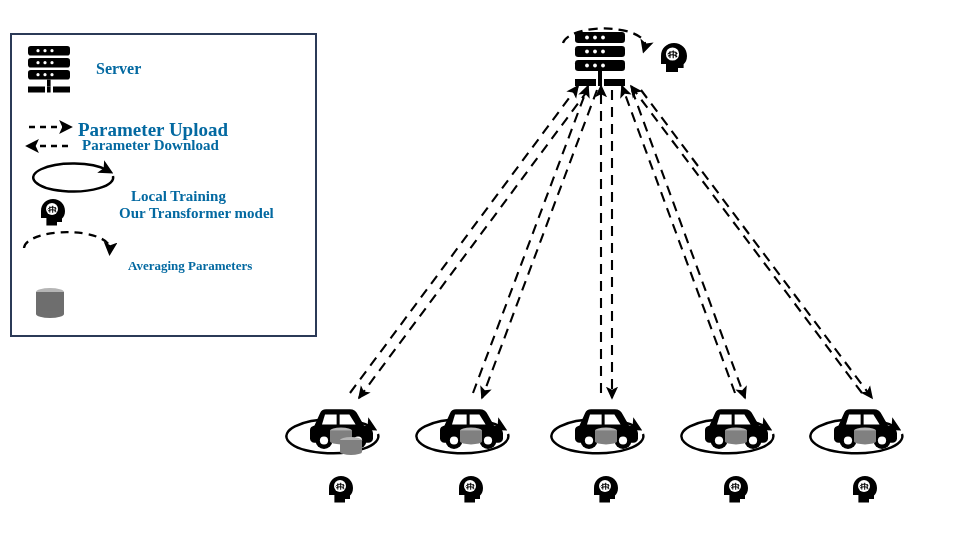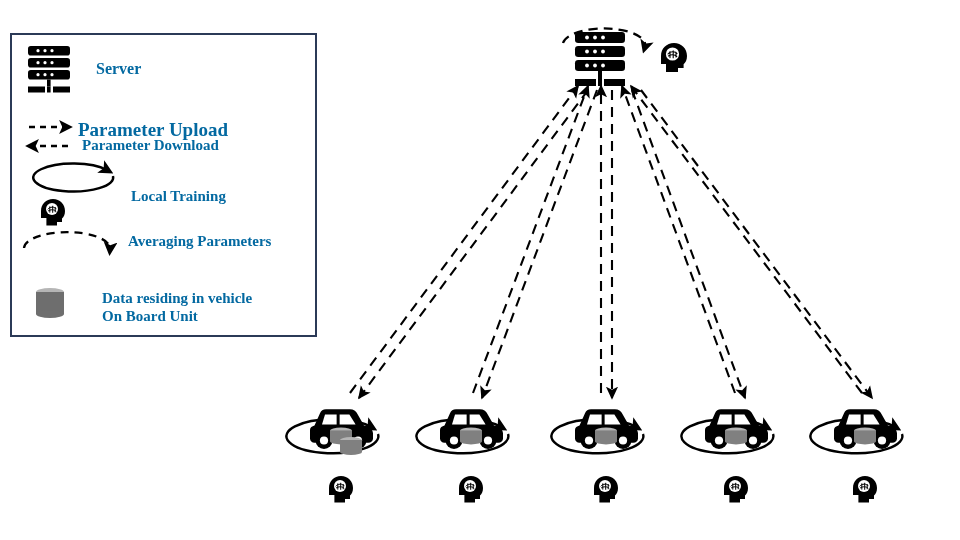--- a/index.html
+++ b/index.html
@@ -17,21 +17,21 @@
   .legend-label{
     position:absolute;font-weight:bold;color:#0369a1;
     font-family:Liberation Serif, serif;
     line-height:1.18;white-space:pre-line;
   }
   .lbl-server{left:96px;top:60px;font-size:16px;}
   .lbl-upload{left:78px;top:119px;font-size:19px;}
   .lbl-download{left:66px;top:137px;font-size:15px;margin-left:16px;}
   .lbl-local{left:131px;top:188px;font-size:15px;}
   .lbl-transformer{left:119px;top:205px;font-size:15px;}
-  .lbl-averaging{left:128px;top:233px;font-size:15px;}
+  .lbl-averaging{left:128px;top:258px;font-size:13px;}
   .lbl-data{left:102px;top:290px;font-size:15px;}
 </style>
 </head>
 <body>
 
 <div id="stage">
 
   <svg class="layer" viewBox="0 0 960 540">
     <defs>
       <marker id="ah-up" markerWidth="7" markerHeight="7" refX="5.4" refY="3.3" orient="auto" markerUnits="strokeWidth">
@@ -316,17 +316,16 @@
       <ellipse cx="50" cy="292" rx="14" ry="4" fill="#b5b5b5"></ellipse>
       <rect x="36" y="292" width="28" height="22" fill="#6e6e6e"></rect>
       <ellipse cx="50" cy="314" rx="14" ry="4" fill="#6e6e6e"></ellipse>
     </g>
   </svg>
 
   <div class="legend-label lbl-server">Server</div>
   <div class="legend-label lbl-upload">Parameter Upload</div>
   <div class="legend-label lbl-download">Parameter Download</div>
   <div class="legend-label lbl-local">Local Training</div>
+  <div class="legend-label lbl-transformer">Our Transformer model</div>
   <div class="legend-label lbl-averaging">Averaging Parameters</div>
-  <div class="legend-label lbl-data">Data residing in vehicle
-On Board Unit</div>
 
 </div>
 
 </body></html>

